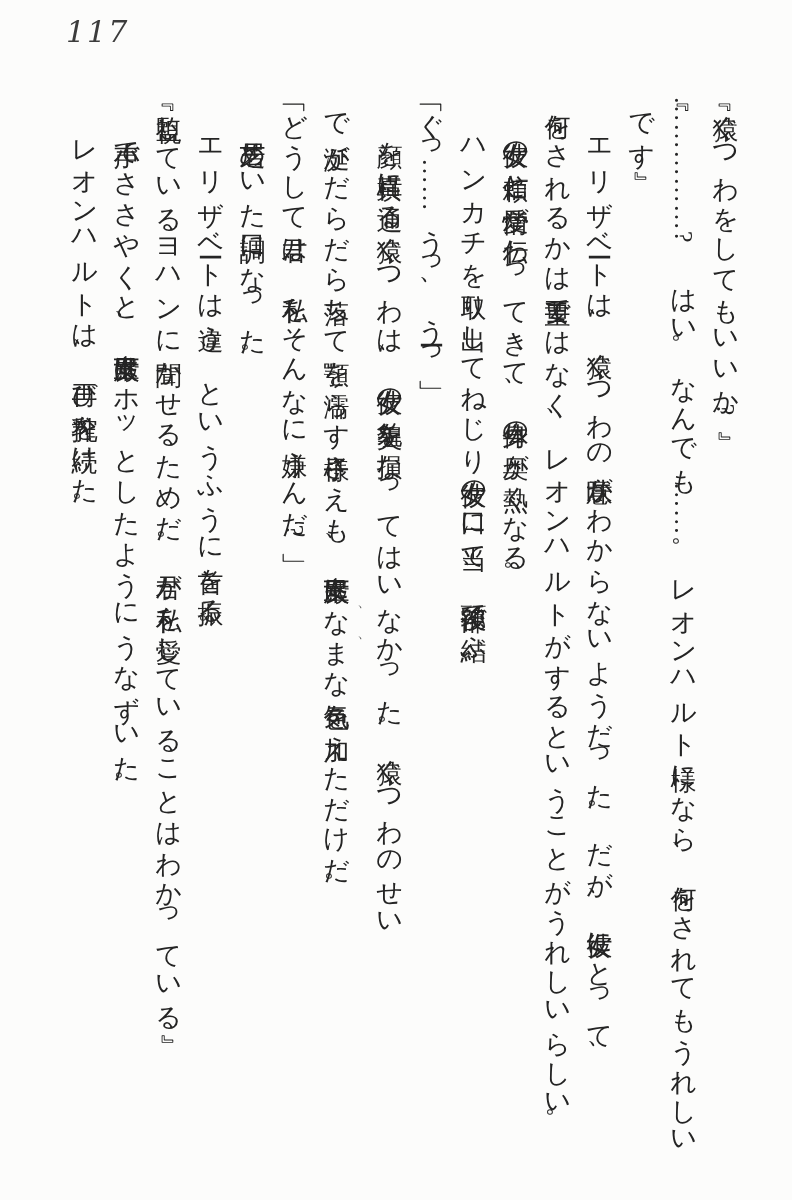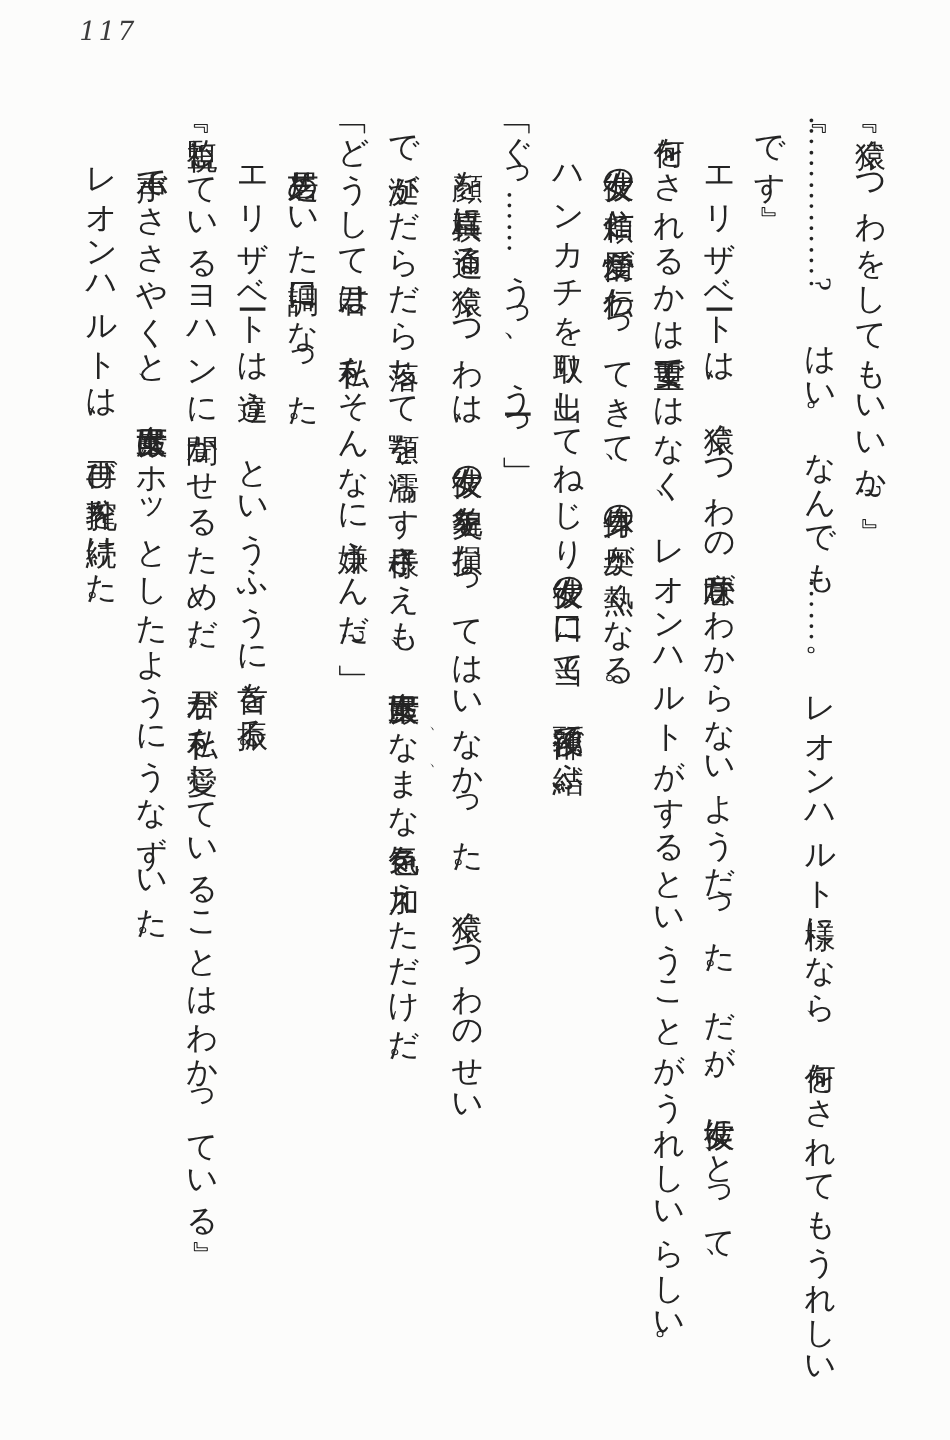--- a/index.html
+++ b/index.html
@@ -16,21 +16,21 @@
   .page {
     position: absolute;
     inset: 0;
   }
   .page-number {
     position: absolute;
     top: 14px;
     left: 66px;
     font-family: "DejaVu Serif", serif;
     font-style: italic;
-    font-size: 22px;
+    font-size: 30px;
     letter-spacing: 2px;
   }
   .text-block {
     position: absolute;
     top: 95px;
     right: 46px;
     height: 1056px;
     writing-mode: vertical-rl;
     text-orientation: mixed;
     font-family: "Liberation Serif", "DejaVu Serif", serif;

